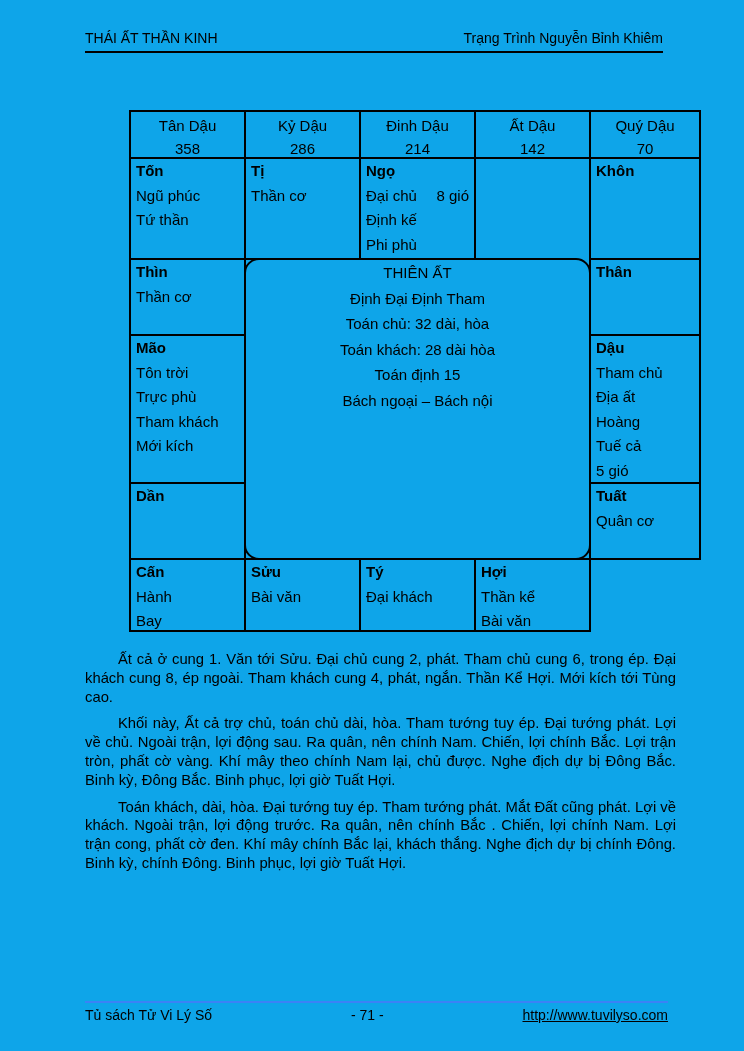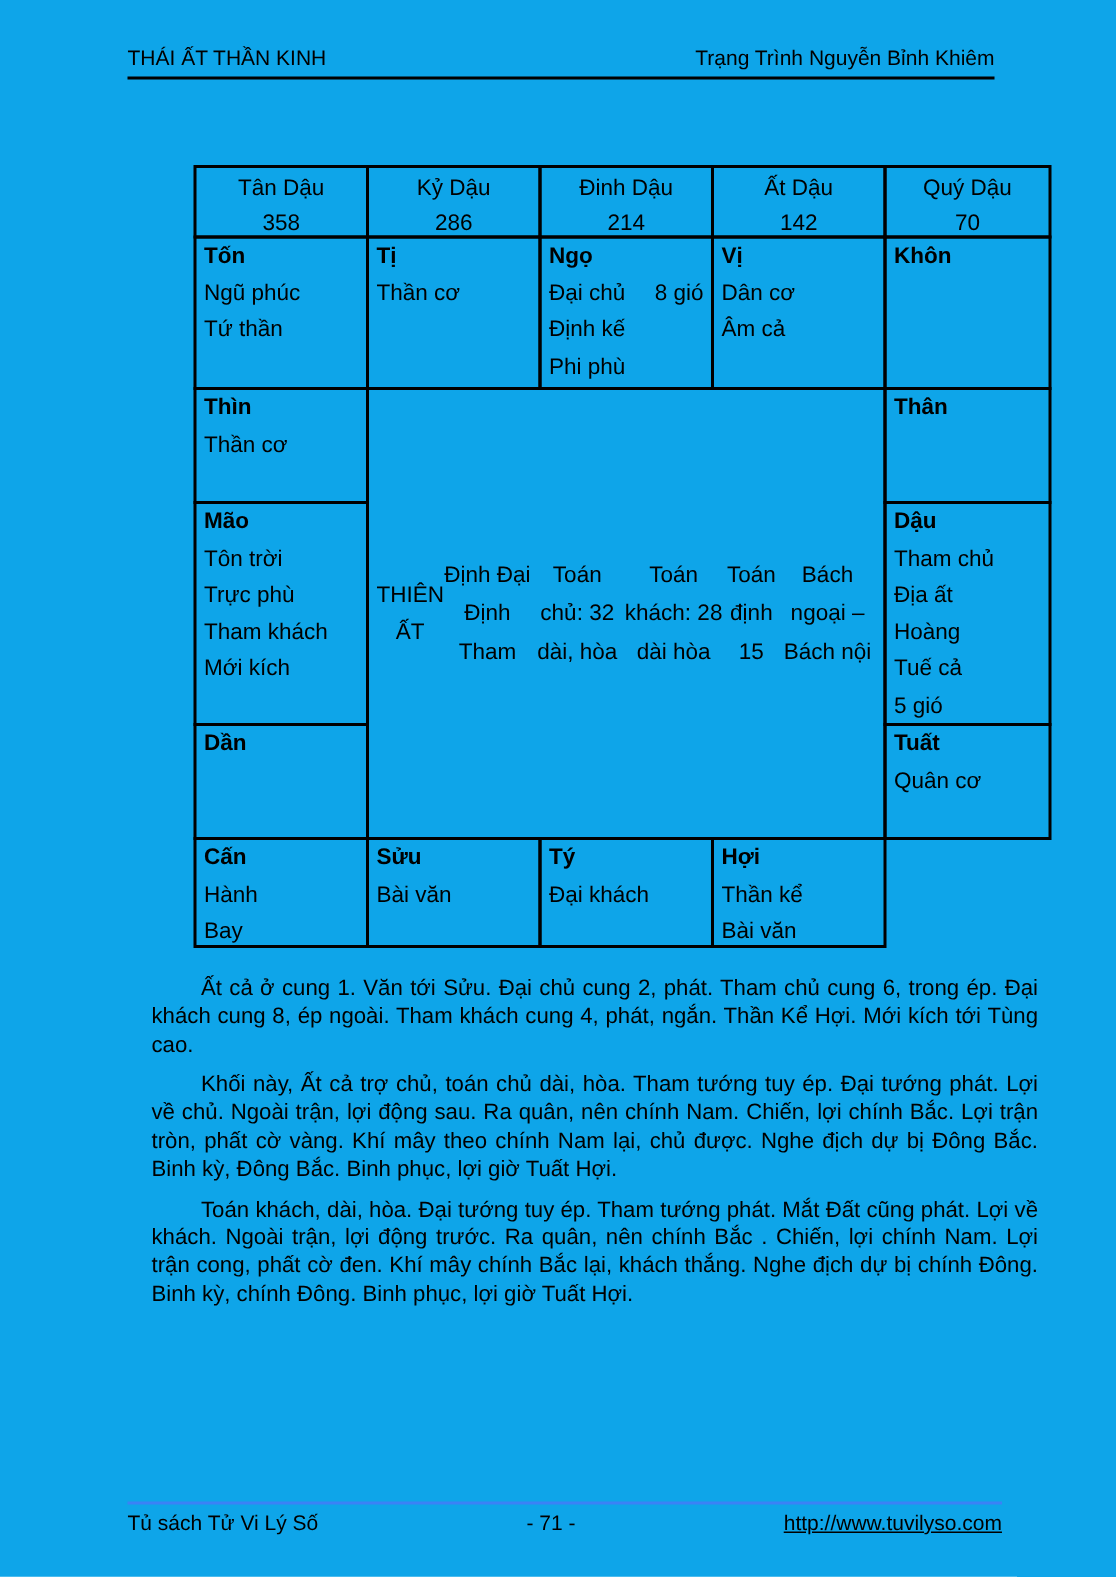--- a/index.html
+++ b/index.html
@@ -21,28 +21,28 @@
   
   .chart{position:absolute;left:101px;top:110px;width:572px;height:388px;margin-left:28px;}
   .cell{
     position:absolute;box-sizing:border-box;border:2px solid #000;
     padding:0 5px;font-size:15px;line-height:24.5px;background:transparent;
   }
   .cell .t{font-weight:bold;display:block;}
   .yr{text-align:center;line-height:23px;padding-top:2px;}
   .split{display:flex;justify-content:space-between;}
   .center-cell{
-    display:flex;flex-direction:row;align-items:center;justify-content:space-between;
-    text-align:center;line-height:25.5px;
+    display:flex;flex-direction:column;align-items:center;justify-content:flex-start;
+    text-align:center;line-height:25.5px;border-radius:15px;
   }
 
   
   .paragraphs{
     position:absolute;left:85px;top:650px;width:591px;
-    font-size:14.8px;line-height:18.8px;text-align:justify;margin-left:16px;
+    font-size:14.8px;line-height:18.8px;text-align:justify;
   }
   .paragraphs p{margin:0 0 8px 0;text-indent:33px;}
 
   
   .page-footer{
     position:absolute;left:85px;top:1001px;width:583px;
     border-top:2px solid #3b82f6;padding-top:4px;
     display:flex;justify-content:space-between;align-items:flex-start;
     font-size:14px;line-height:16px;
   }
@@ -91,25 +91,20 @@
       <div>Thần cơ</div>
     </div>
     <div class="cell" style="left:230px;top:47px;width:117px;height:103px">
       <span class="t">Ngọ</span>
       <div class="split">
         <span>Đại chủ</span>
         <span>8 gió</span>
       </div>
       <div>Định kế</div>
       <div>Phi phù</div>
-    </div>
-    <div class="cell" style="left:345px;top:47px;width:117px;height:103px">
-      <span class="t">Vị</span>
-      <div>Dân cơ</div>
-      <div>Âm cả</div>
     </div>
     <div class="cell" style="left:460px;top:47px;width:112px;height:103px">
       <span class="t">Khôn</span>
     </div>
 
     <div class="cell" style="left:0;top:148px;width:117px;height:78px">
       <span class="t">Thìn</span>
       <div>Thần cơ</div>
     </div>
     <div class="cell" style="left:0;top:224px;width:117px;height:150px">

